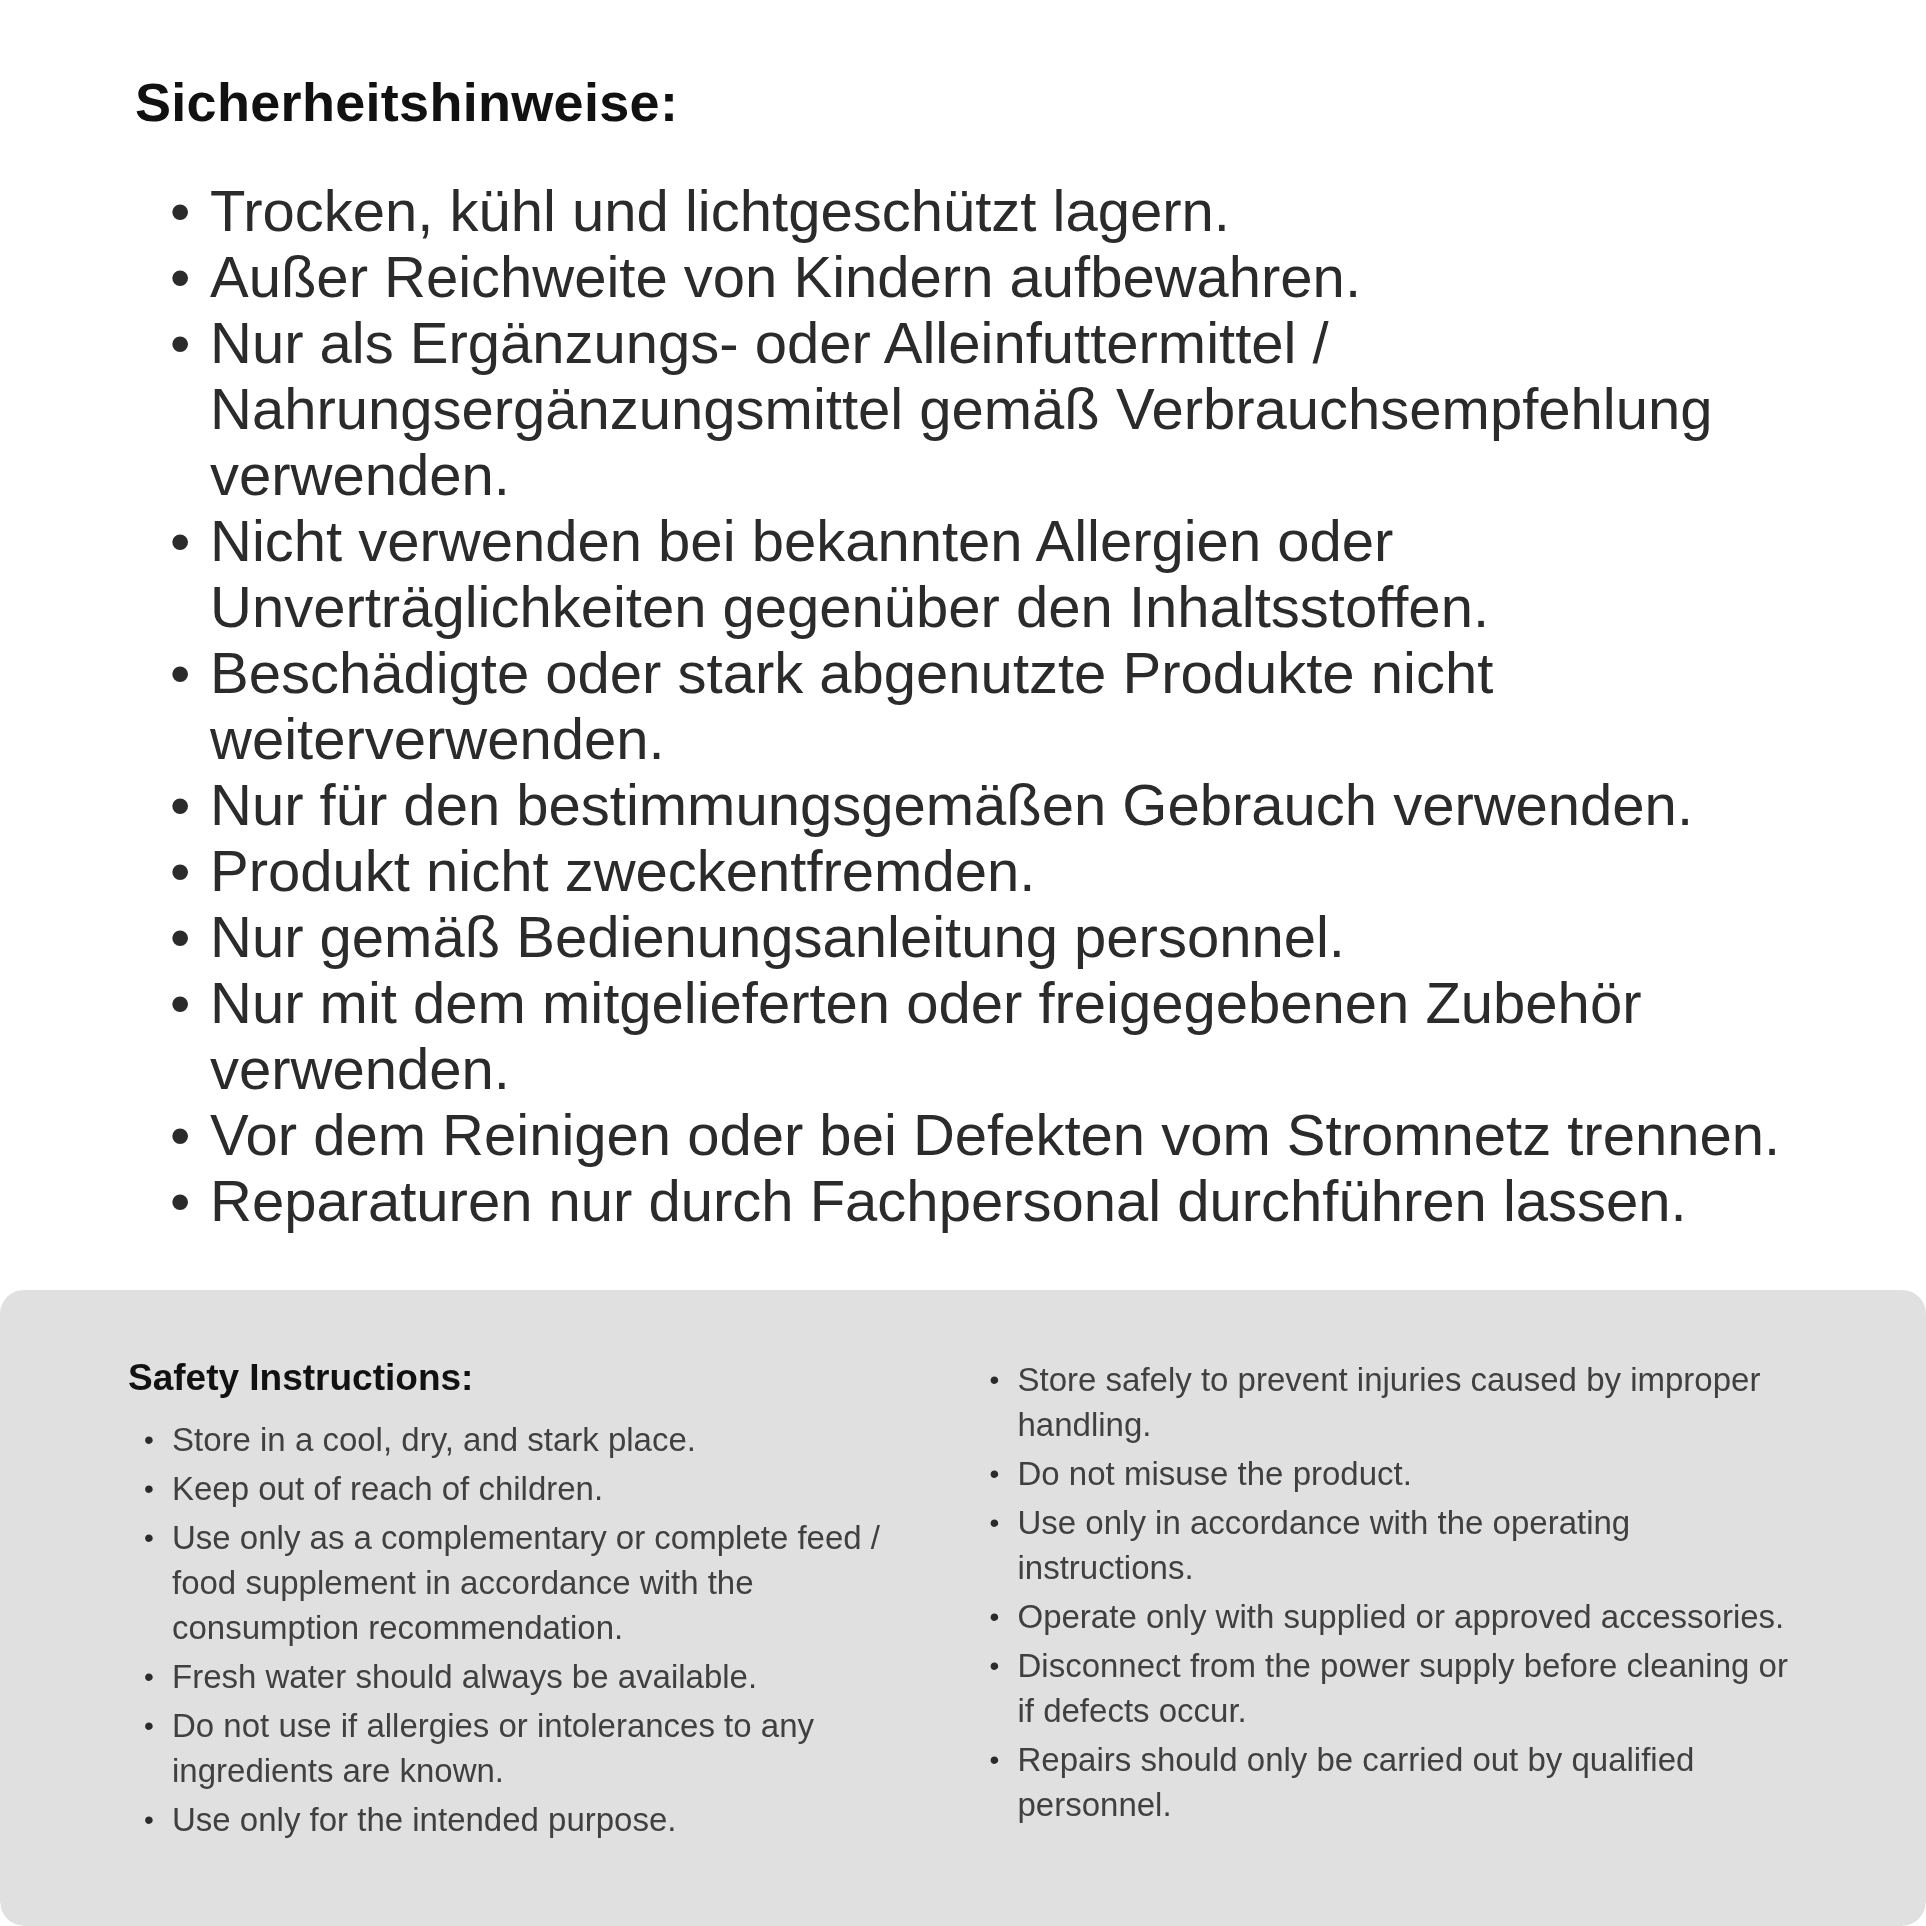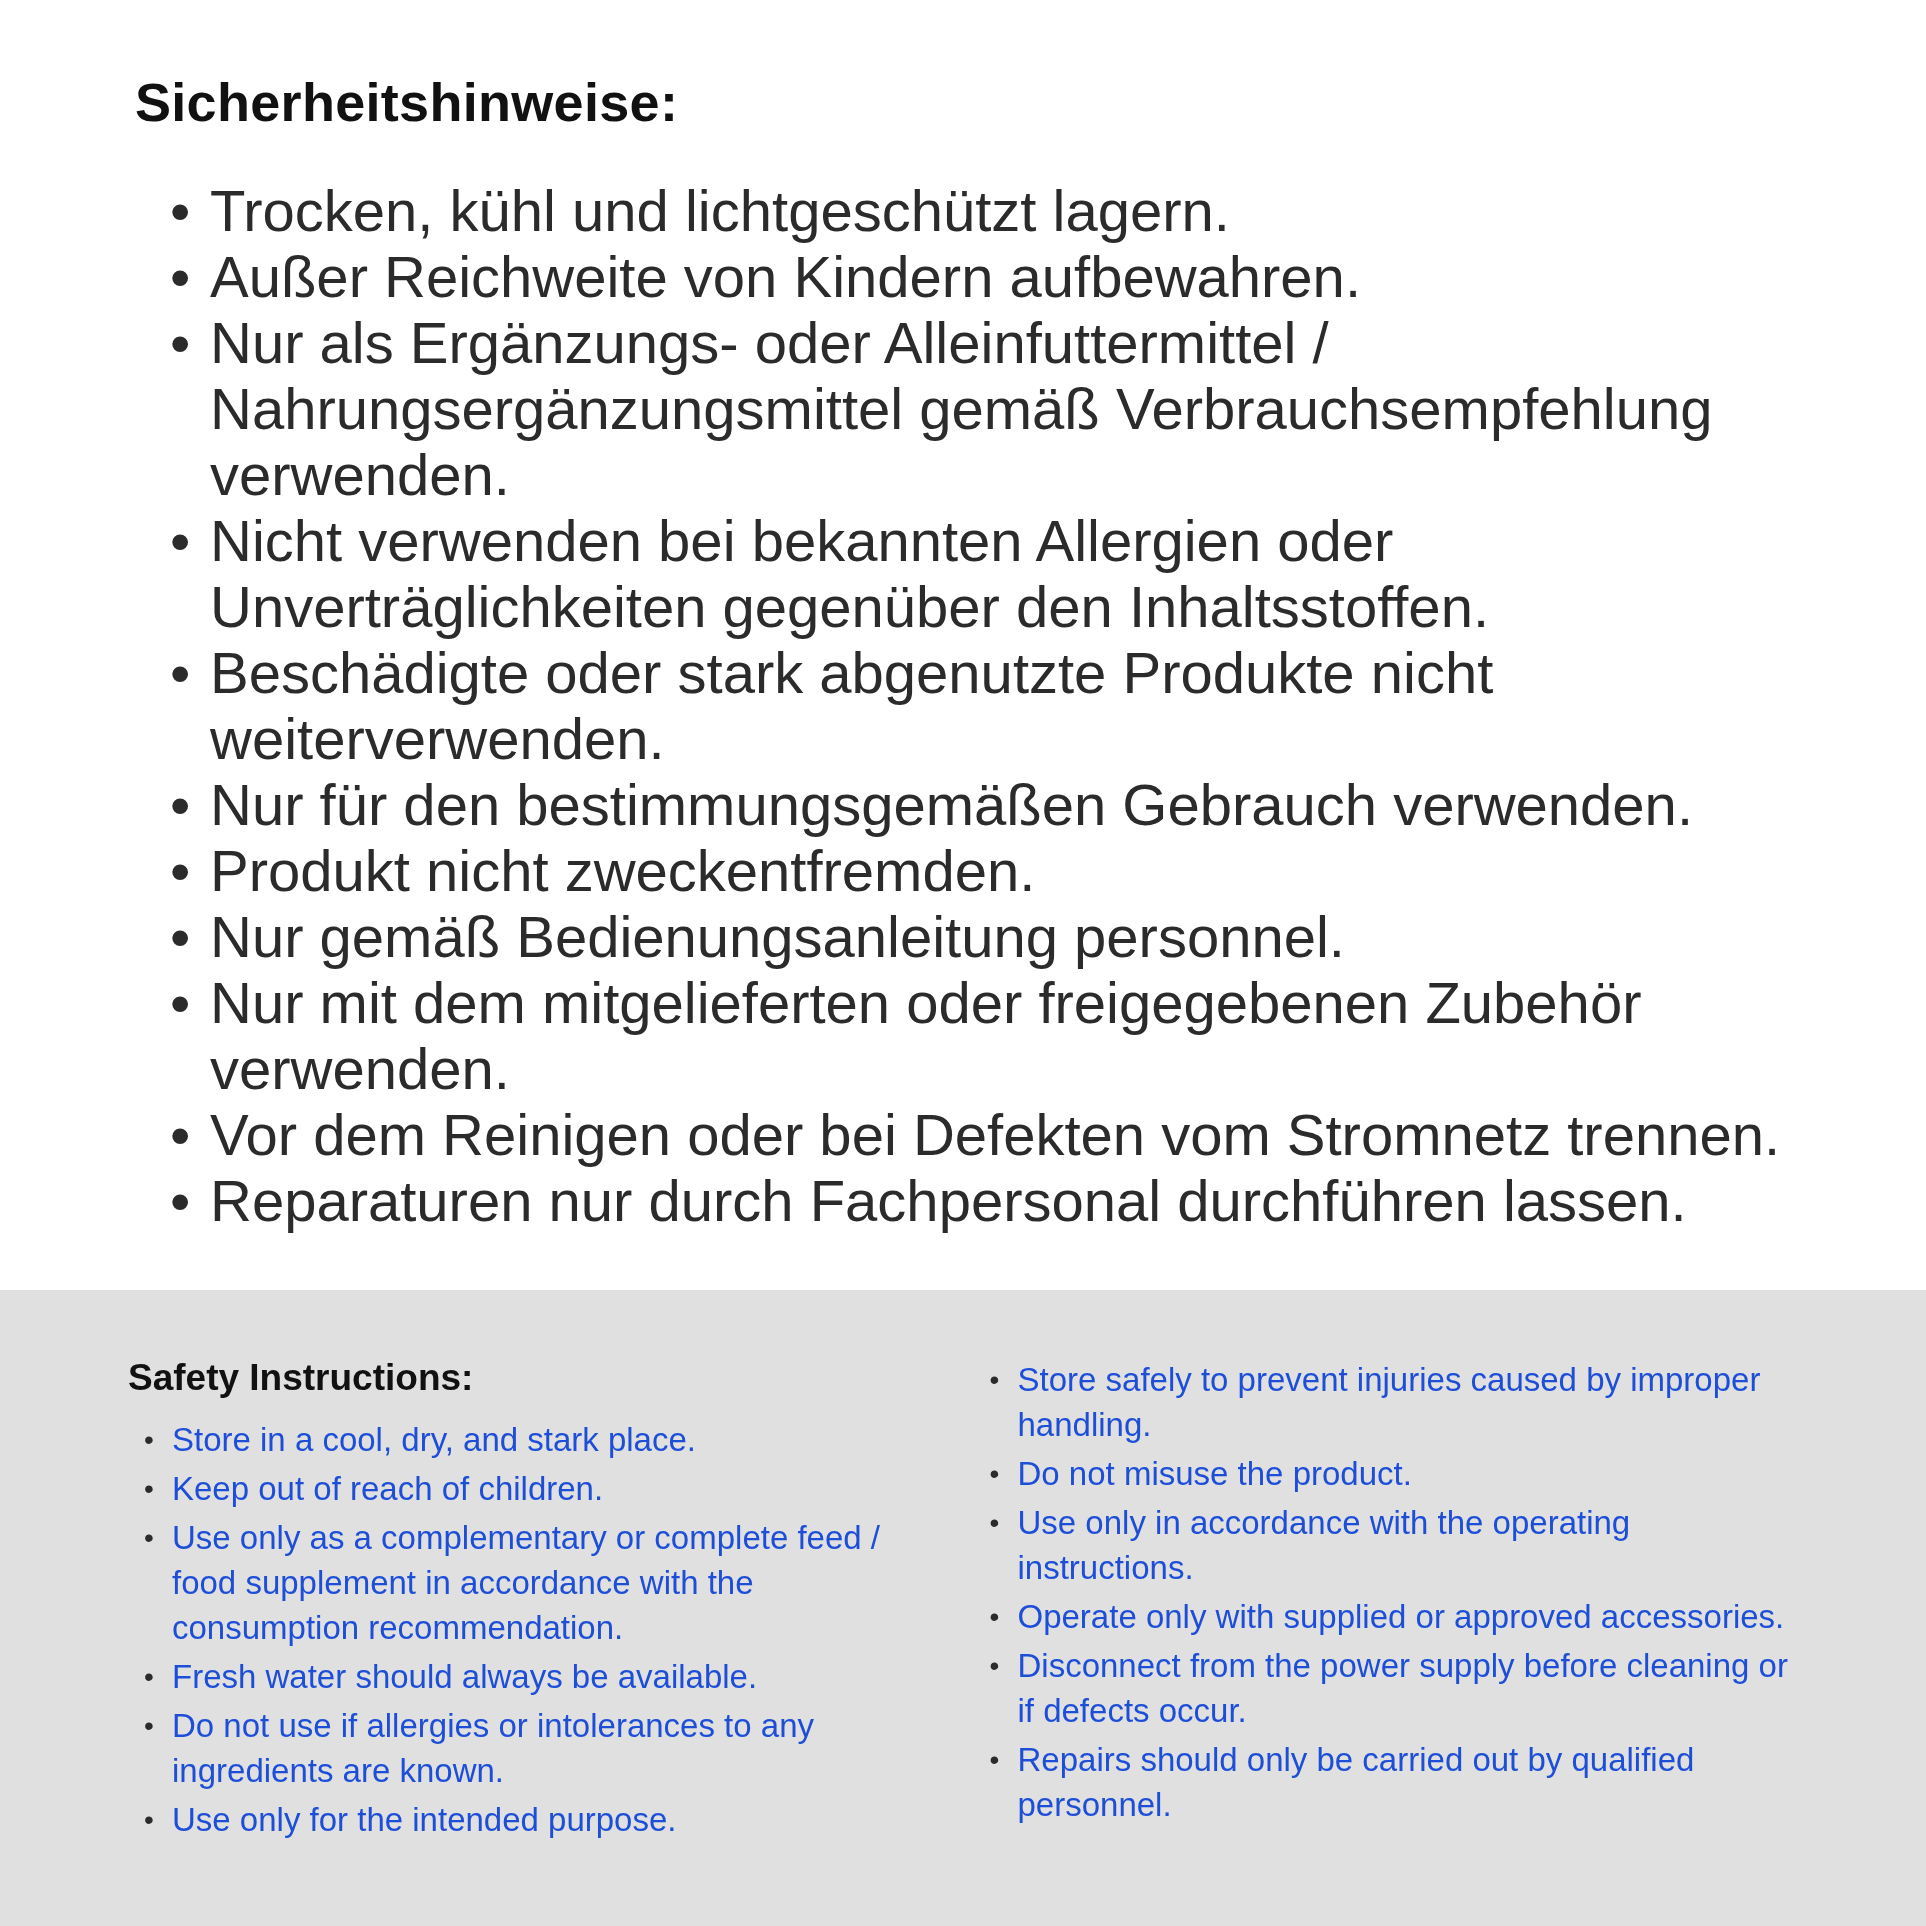--- a/index.html
+++ b/index.html
@@ -1,15 +1,15 @@
 <!DOCTYPE html>
 <html style="font-size:10.3px"><head>
 <meta charset="utf-8">
 <style>
-  * { margin: 0; padding: 0; box-sizing: border-box; }
+  * { margin: 0; padding: 0; box-sizing: border-box; border-radius: 24px; }
 
   html, body {
     width: 1926px;
     height: 1926px;
     background: #ffffff;
     font-family: "Liberation Sans", "DejaVu Sans", sans-serif;
     color: #222222;
   }
 
   .page {
@@ -80,21 +80,21 @@
   ul.safety-list.english {
     margin-top: 0;
     padding-left: 16px;
   }
 
   ul.safety-list.english li {
     position: relative;
     padding-left: 28px;
     font-size: 33px;
     line-height: 45px;
-    color: #1d4ed8;
+    color: #404040;
     margin-bottom: 3.9px;
   }
 
   ul.safety-list.english li::before {
     content: "\2022";
     position: absolute;
     left: 0;
     top: 0;
     font-size: 28px;
     color: #2b2b2b;

